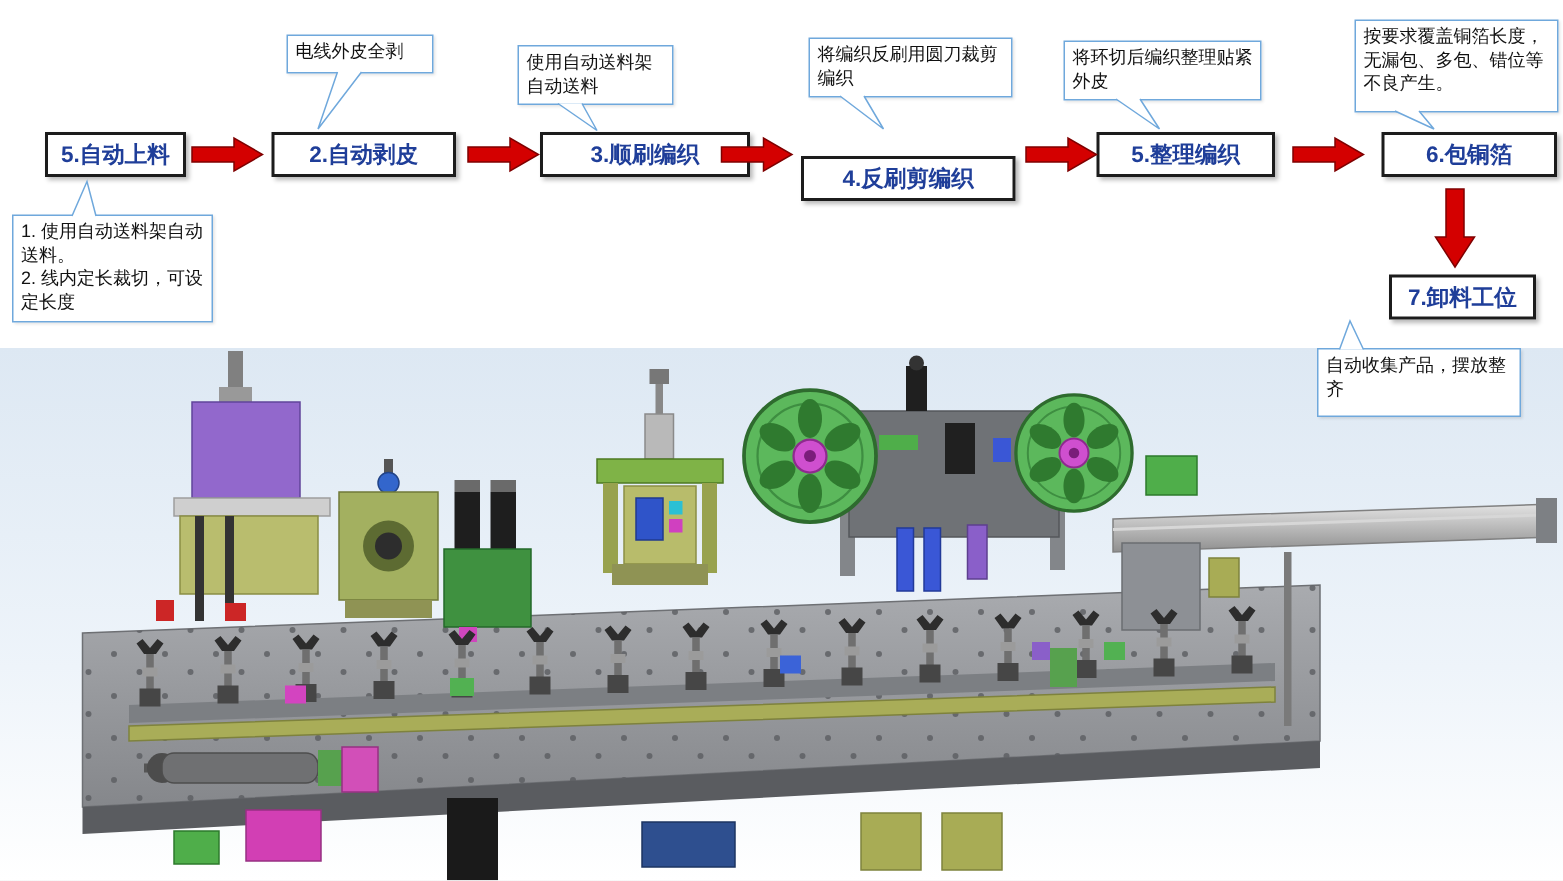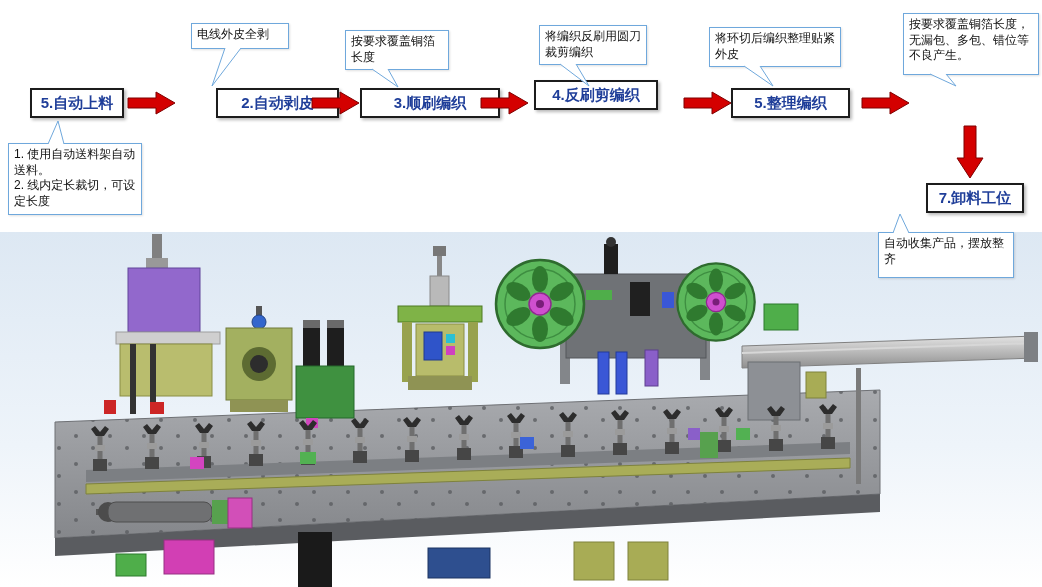--- a/index.html
+++ b/index.html
@@ -11,36 +11,36 @@
   .machine-svg { position: absolute; left: 0; top: 232px; z-index: 0; }
   .step {
     position: absolute; z-index: 2;
     display: flex; align-items: center; justify-content: center;
     background: #fff; border: 2px solid #1c1c1c;
     color: #1f3e99; font-weight: bold; font-size: 15px;
     box-shadow: 2px 2px 3px rgba(0,0,0,0.28);
     white-space: nowrap;
   }
   #step1 { left: 30px;  top: 88px;  width: 94px;  height: 30px; }
-  #step2 { left: 181px; top: 88px;  width: 123px; height: 30px; margin-left: 35px; }
+  #step2 { left: 181px; top: 88px;  width: 123px; height: 30px; }
   #step3 { left: 360px; top: 88px;  width: 140px; height: 30px; }
-  #step4 { left: 534px; top: 80px;  width: 124px; height: 30px; }
+  #step4 { left: 534px; top: 104px;  width: 143px; height: 30px; }
   #step5 { left: 731px; top: 88px;  width: 119px; height: 30px; }
   #step6 { left: 921px; top: 88px;  width: 117px; height: 30px; }
   #step7 { left: 926px; top: 183px; width: 98px;  height: 30px; }
   .callout {
     position: absolute; z-index: 2;
     background: #fff; border: 1px solid #6fa8dc;
     color: #111; font-size: 12px; line-height: 1.3;
     padding: 3px 5px; white-space: pre-line; word-break: break-all;
     box-shadow: 1px 1px 2px rgba(0,0,0,0.12);
   }
   #co-strip   { left: 191px; top: 23px;  width: 98px;  height: 26px; }
   #co-brush   { left: 345px; top: 30px;  width: 104px; height: 40px; }
-  #co-cut     { left: 539px; top: 25px;  width: 108px; height: 40px; }
+  #co-cut     { left: 539px; top: 25px;  width: 136px; height: 40px; }
   #co-tidy    { left: 709px; top: 27px;  width: 132px; height: 40px; }
   #co-foil    { left: 903px; top: 13px;  width: 136px; height: 62px; }
   #co-feed    { left: 8px;   top: 143px; width: 134px; height: 72px; }
   #co-collect { left: 878px; top: 232px; width: 136px; height: 46px; }
   .annot-svg { position: absolute; left: 0; top: 0; z-index: 5; pointer-events: none; }
 </style>
 </head>
 <body>
 
 <div class="stage">
@@ -206,24 +206,25 @@
       <rect x="574" y="310" width="40" height="38" fill="#a8ac55" stroke="#7e823d"></rect>
       <rect x="628" y="310" width="40" height="38" fill="#a8ac55" stroke="#7e823d"></rect>
     </g>
   </svg>
 
   <div class="step" id="step1">5.自动上料</div>
   <div class="step" id="step2">2.自动剥皮</div>
   <div class="step" id="step3">3.顺刷编织</div>
   <div class="step" id="step4">4.反刷剪编织</div>
   <div class="step" id="step5">5.整理编织</div>
+  <div class="step" id="step6">6.包铜箔</div>
   <div class="step" id="step7">7.卸料工位</div>
 
   <div class="callout" id="co-strip">电线外皮全剥</div>
-  <div class="callout" id="co-brush">按要求覆盖铜箔长度</div>
+  <div class="callout" id="co-brush">使用自动送料架自动送料</div>
   <div class="callout" id="co-cut">将编织反刷用圆刀裁剪编织</div>
   <div class="callout" id="co-tidy">将环切后编织整理贴紧外皮</div>
   <div class="callout" id="co-foil">按要求覆盖铜箔长度，无漏包、多包、错位等不良产生。</div>
   <div class="callout" id="co-feed">1. 使用自动送料架自动送料。
 2. 线内定长裁切，可设定长度</div>
   <div class="callout" id="co-collect">自动收集产品，摆放整齐</div>
 
   <svg class="annot-svg" width="1042" height="587" viewBox="0 0 1042 587">
 
     <g fill="#d40000" stroke="#7f0000" stroke-width="1">

